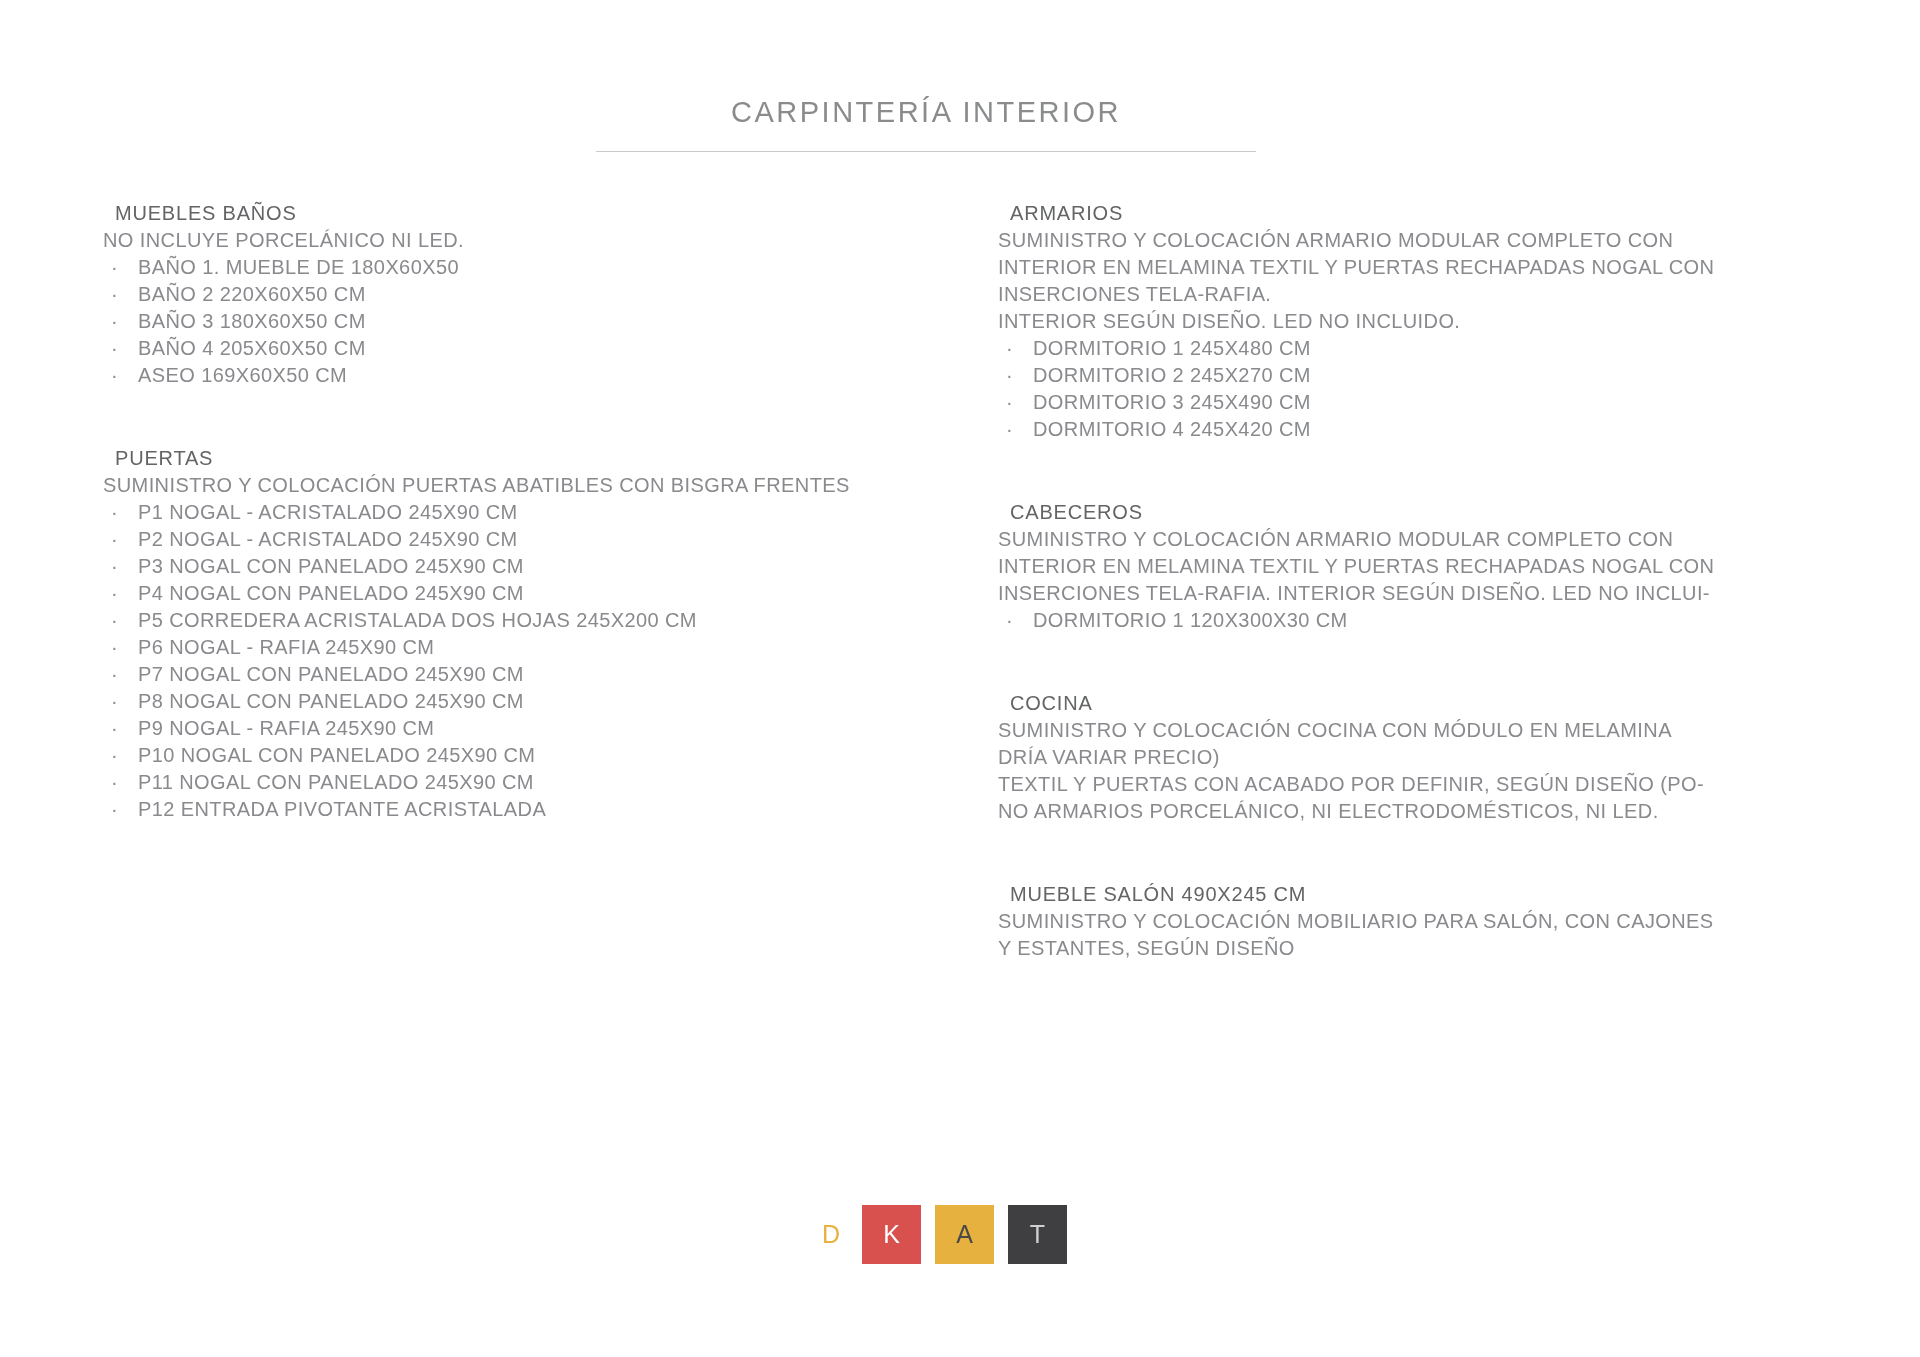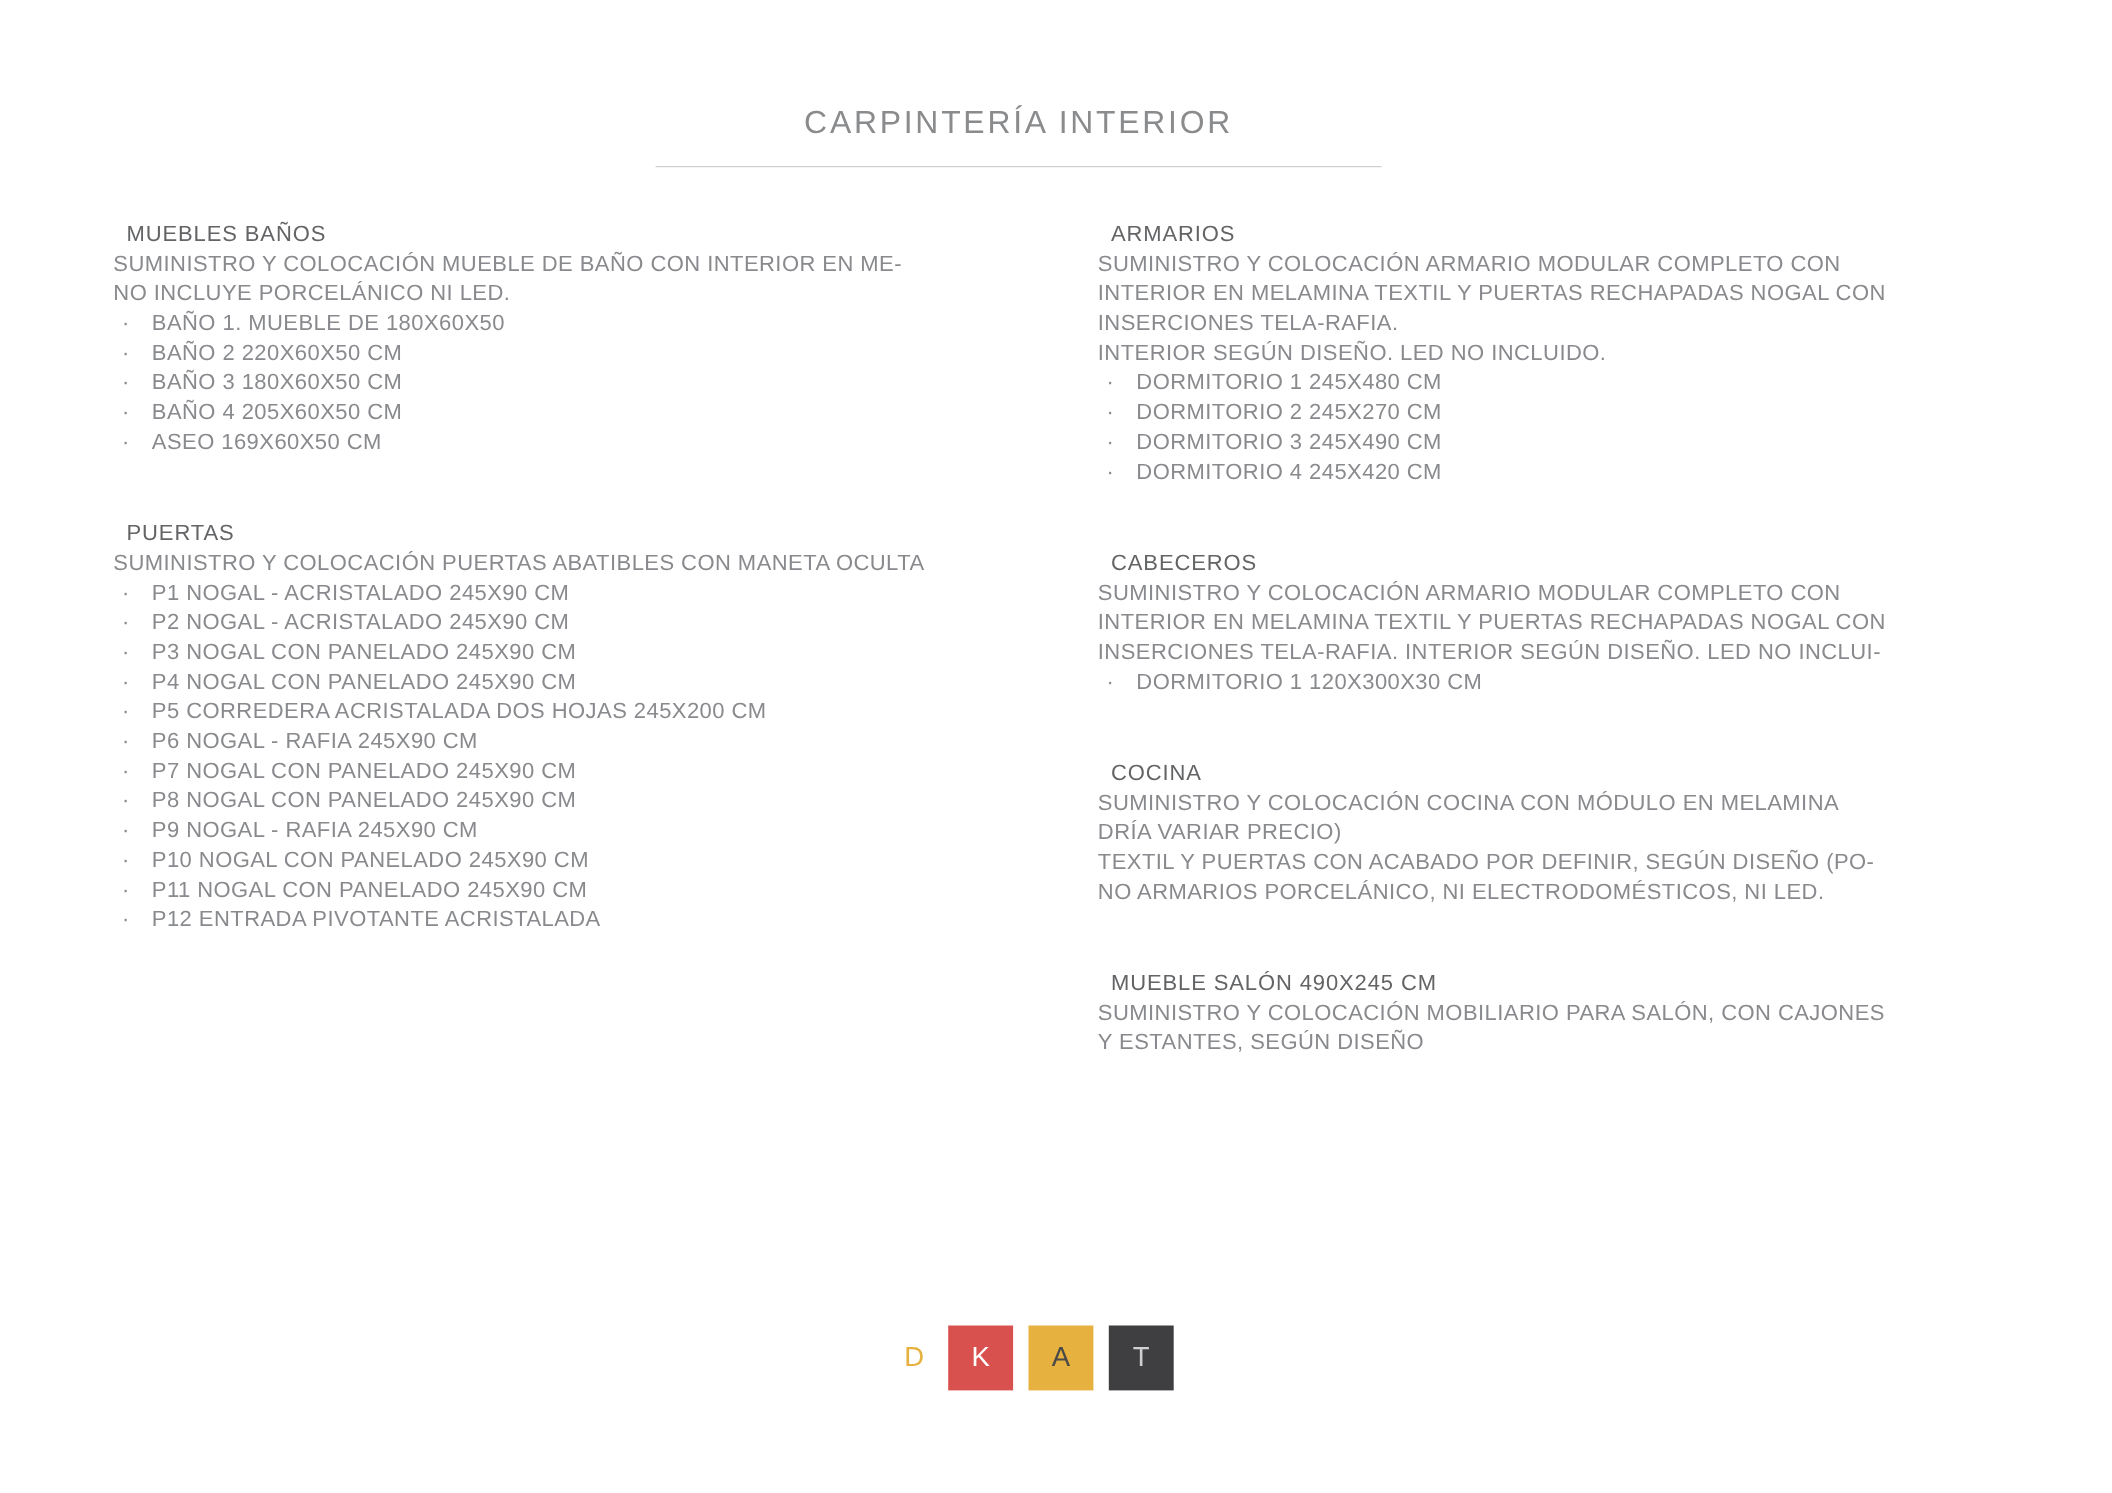--- a/index.html
+++ b/index.html
@@ -57,21 +57,20 @@
 </head>
 <body>
 
 <div class="title">CARPINTERÍA INTERIOR</div>
 <div class="divider"></div>
 
 <div class="col col-left">
 
   <div class="section">
     <div class="heading">MUEBLES BAÑOS</div>
-    <div class="line">SUMINISTRO Y COLOCACIÓN MUEBLE DE BAÑO CON INTERIOR EN ME-</div>
     <div class="line">NO INCLUYE PORCELÁNICO NI LED.</div>
     <div class="bullet-row">
       <span class="bullet-dot">·</span>
       <span class="bullet-text">BAÑO 1. MUEBLE DE 180X60X50</span>
     </div>
     <div class="bullet-row">
       <span class="bullet-dot">·</span>
       <span class="bullet-text">BAÑO 2 220X60X50 CM</span>
     </div>
     <div class="bullet-row">
@@ -83,21 +82,21 @@
       <span class="bullet-text">BAÑO 4 205X60X50 CM</span>
     </div>
     <div class="bullet-row">
       <span class="bullet-dot">·</span>
       <span class="bullet-text">ASEO 169X60X50 CM</span>
     </div>
   </div>
 
   <div class="section">
     <div class="heading">PUERTAS</div>
-    <div class="line">SUMINISTRO Y COLOCACIÓN PUERTAS ABATIBLES CON MANETA OCULTA</div>
+    <div class="line">SUMINISTRO Y COLOCACIÓN PUERTAS ABATIBLES CON BISGRA FRENTES</div>
     <div class="bullet-row">
       <span class="bullet-dot">·</span>
       <span class="bullet-text">P1 NOGAL - ACRISTALADO 245X90 CM</span>
     </div>
     <div class="bullet-row">
       <span class="bullet-dot">·</span>
       <span class="bullet-text">P2 NOGAL - ACRISTALADO 245X90 CM</span>
     </div>
     <div class="bullet-row">
       <span class="bullet-dot">·</span>

